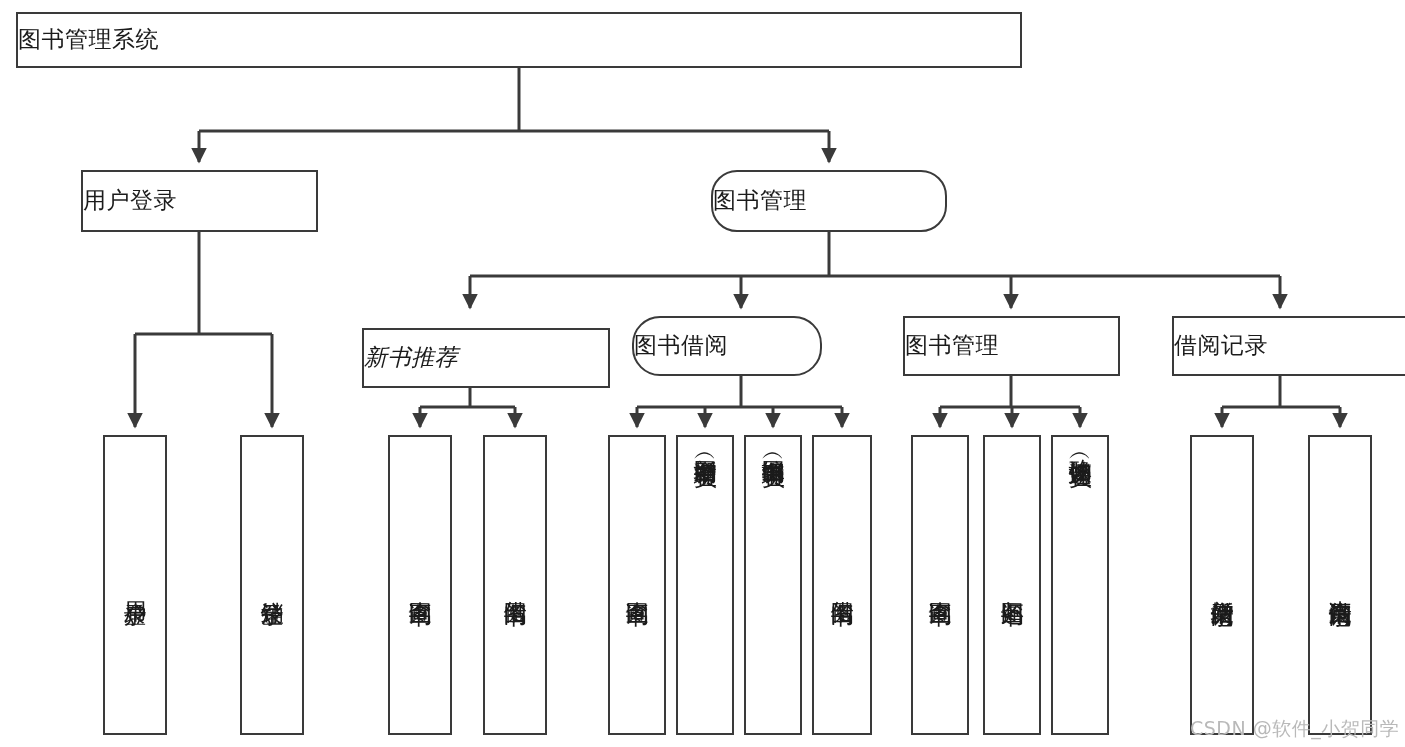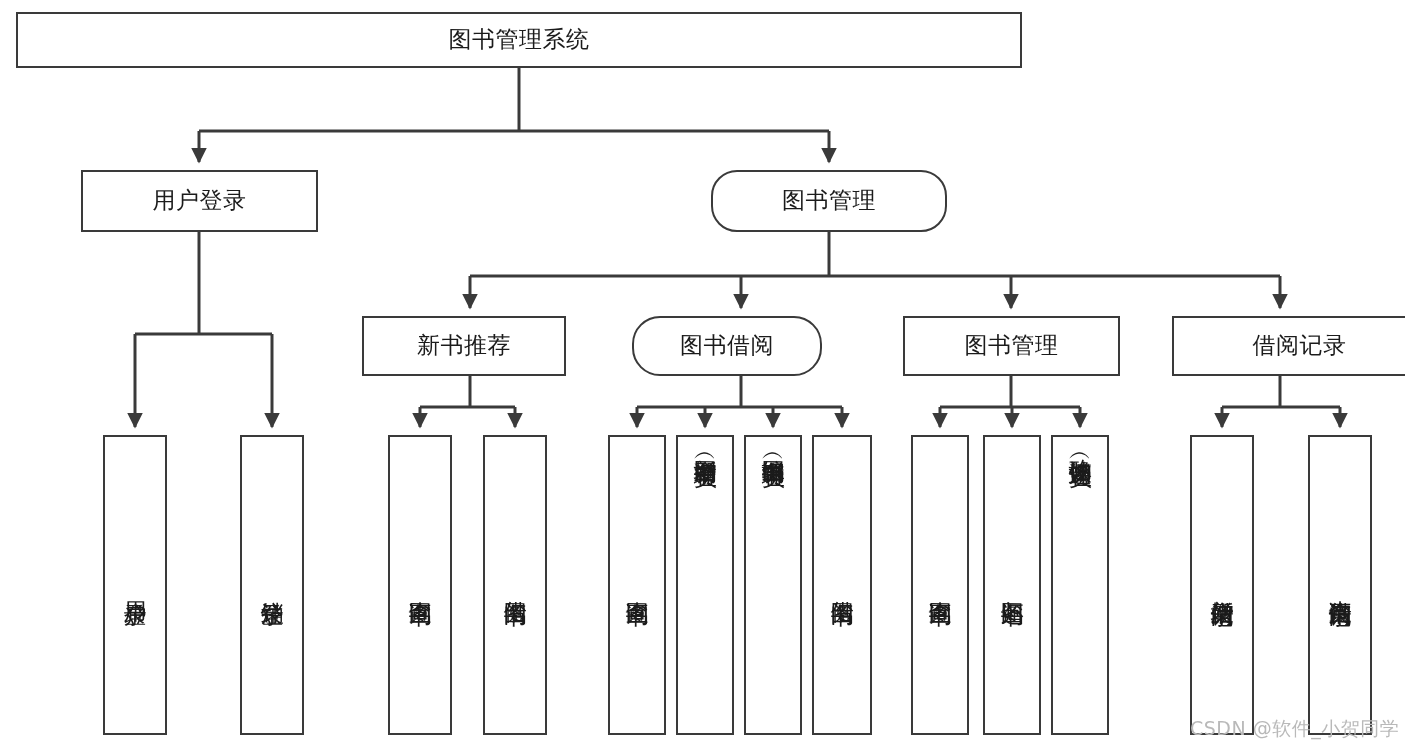--- a/index.html
+++ b/index.html
@@ -24,21 +24,21 @@
     width: 1405px;
     height: 747px;
   }
   .node {
     position: absolute;
     box-sizing: border-box;
     border: 2.5px solid #3a3a3a;
     background: #ffffff;
     display: flex;
     align-items: center;
-    justify-content: center;
+    justify-content: flex-start;
     color: #1b1b1b;
   }
   .node .label {
     display: block;
     text-align: center;
     line-height: 1.12;
     white-space: pre;
   }
   .node.horizontal .label {
     font-size: 23px;
@@ -134,21 +134,21 @@
     <span class="label">图书管理系统</span>
   </div>
 
   <div class="node horizontal" style="left: 81px; top: 170px; width: 237px; height: 62px;">
     <span class="label">用户登录</span>
   </div>
   <div class="node horizontal" style="left: 711px; top: 170px; width: 236px; height: 62px; border-radius: 26px;">
     <span class="label">图书管理</span>
   </div>
 
-  <div class="node horizontal" style="left: 362px; top: 316px; width: 204px; height: 60px;">
+  <div class="node horizontal" style="left: 362px; top: 328px; width: 248px; height: 60px; font-style: italic;">
     <span class="label">新书推荐</span>
   </div>
   <div class="node horizontal" style="left: 632px; top: 316px; width: 190px; height: 60px; border-radius: 28px;">
     <span class="label">图书借阅</span>
   </div>
   <div class="node horizontal" style="left: 903px; top: 316px; width: 217px; height: 60px;">
     <span class="label">图书管理</span>
   </div>
   <div class="node horizontal" style="left: 1172px; top: 316px; width: 255px; height: 60px;">
     <span class="label">借阅记录</span>

